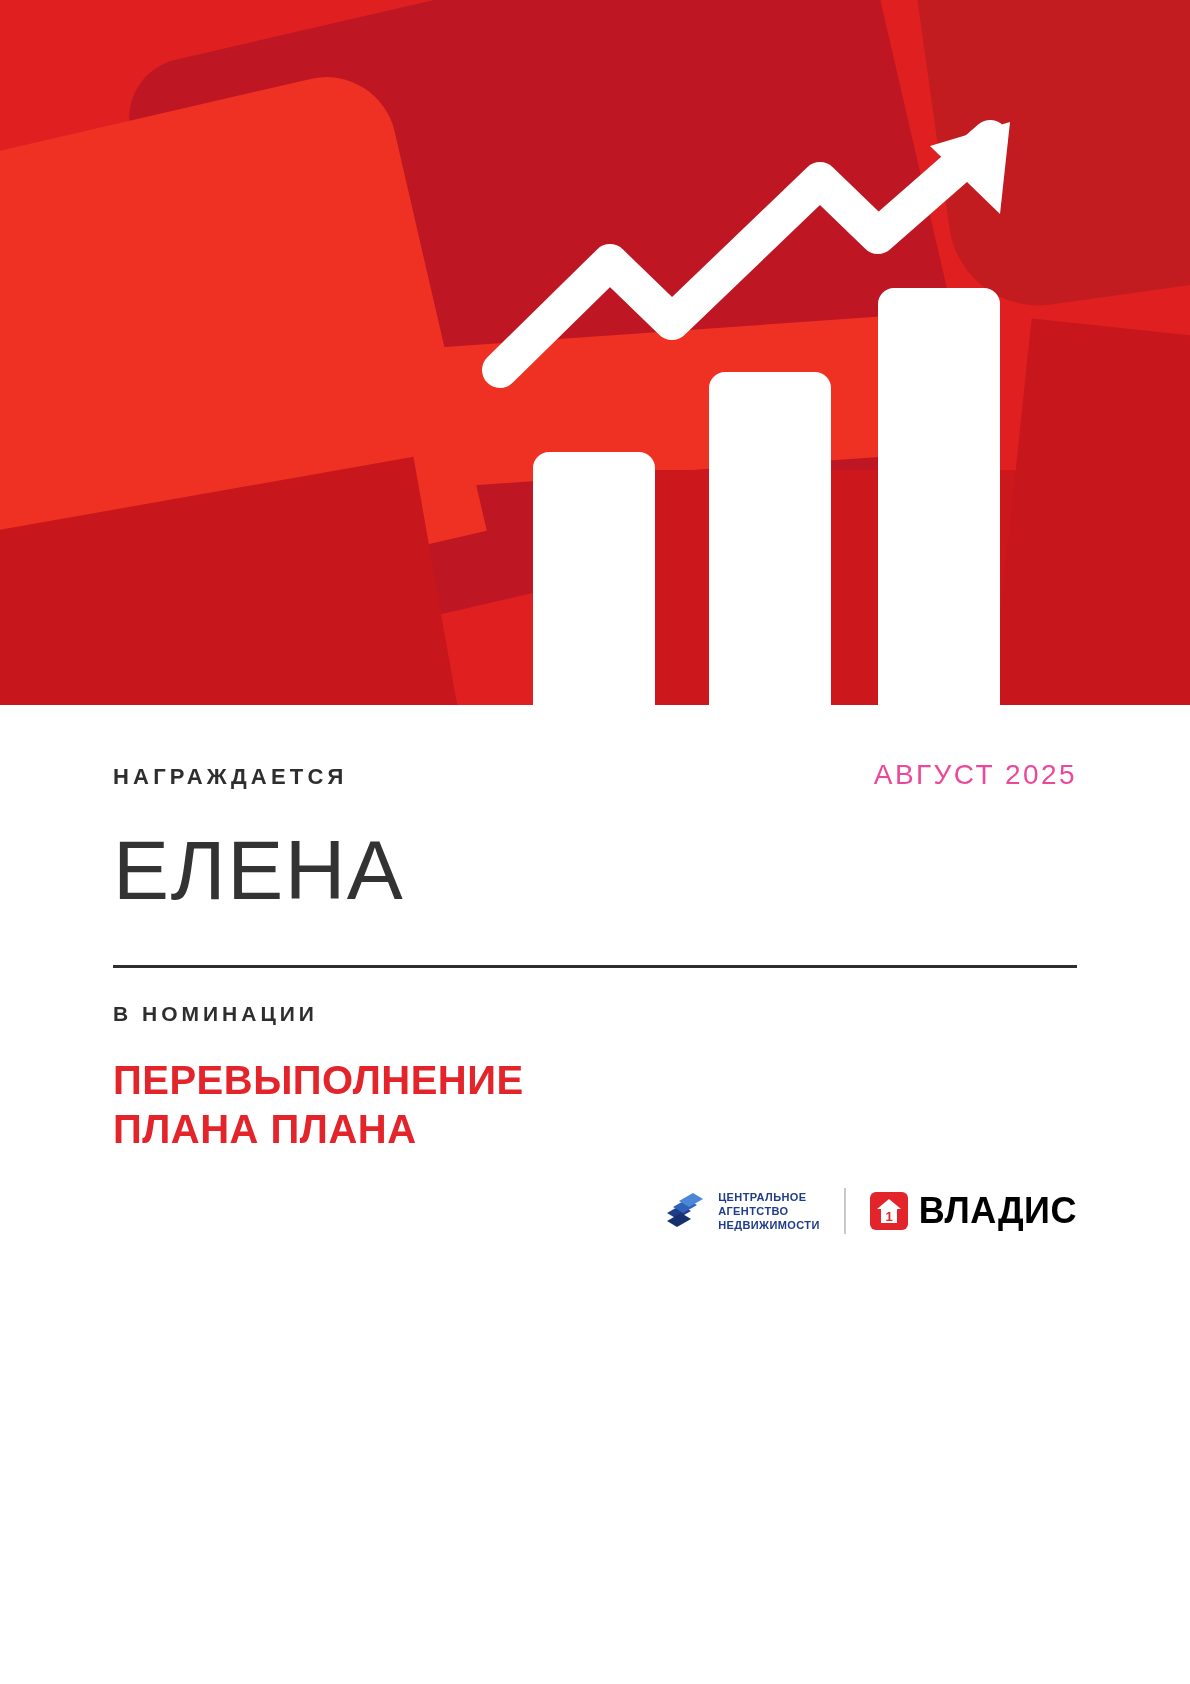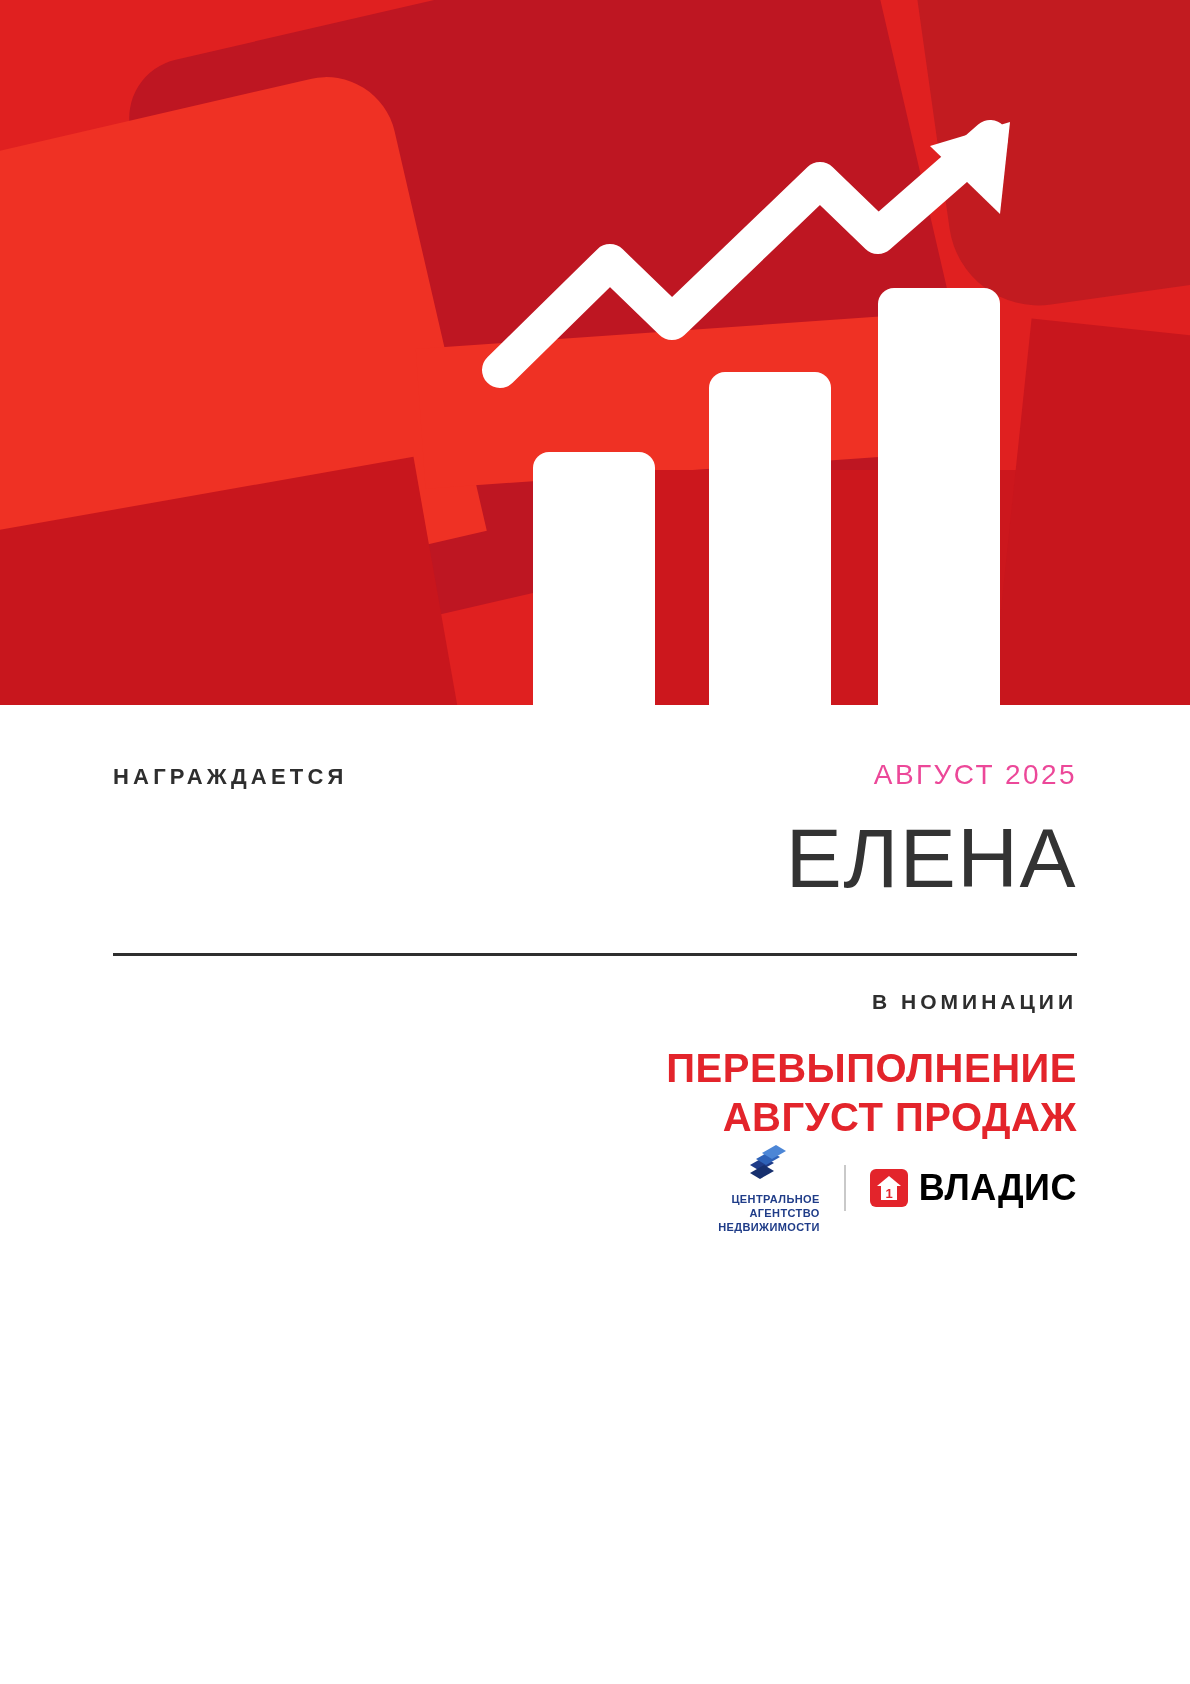--- a/index.html
+++ b/index.html
@@ -10,21 +10,20 @@
     font-family: "Liberation Sans", sans-serif;
     overflow: hidden;
   }
   .certificate {
     position: relative;
     width: 1190px;
     height: 1324px;
     background: #ffffff;
     display: flex;
     flex-direction: column;
-    text-align: right;
   }
 
   
   .hero {
     position: relative;
     width: 1190px;
     height: 705px;
     background: #E02020;
     overflow: hidden;
   }
@@ -109,21 +108,21 @@
     font-weight: bold;
   }
   .label-month {
     font-size: 28px;
     letter-spacing: 2.4px;
     color: #ec4899;
     font-weight: normal;
   }
 
   .recipient {
-    margin-top: 20px;
+    margin-top: 32px;
     font-size: 84px;
     line-height: 1.14;
     letter-spacing: 1.5px;
     color: #333333;
     font-weight: normal;
   }
 
   .divider {
     margin-top: 46px;
     width: 100%;
@@ -166,21 +165,20 @@
   }
   .footer-logos {
     display: flex;
     align-items: center;
     gap: 24px;
   }
   .logo-can {
     display: flex;
     align-items: center;
     gap: 9px;
-    flex-direction: column;
   }
   .logo-can-text {
     font-size: 11px;
     line-height: 1.28;
     font-weight: bold;
     letter-spacing: 0.4px;
     color: #1F3C88;
     text-transform: uppercase;
   }
   .logo-sep {
@@ -242,21 +240,21 @@
     <div class="recipient">
       <div>ЕЛЕНА</div>
     </div>
 
     <div class="divider"></div>
 
     <div class="label-nomination">В НОМИНАЦИИ</div>
 
     <div class="nomination-title">
       <div>ПЕРЕВЫПОЛНЕНИЕ</div>
-      <div>АВГУСТ ПРОДАЖ</div>
+      <div>ПЛАНА ПЛАНА</div>
     </div>
 
     <div class="footer">
       <div class="footer-left">
       </div>
 
       <div class="footer-logos">
         <div class="logo-can">
           <svg width="46" height="40" viewBox="0 0 46 40">
             <polygon points="4,22 18,14 28,20 14,28" fill="#1F3C88"></polygon>

